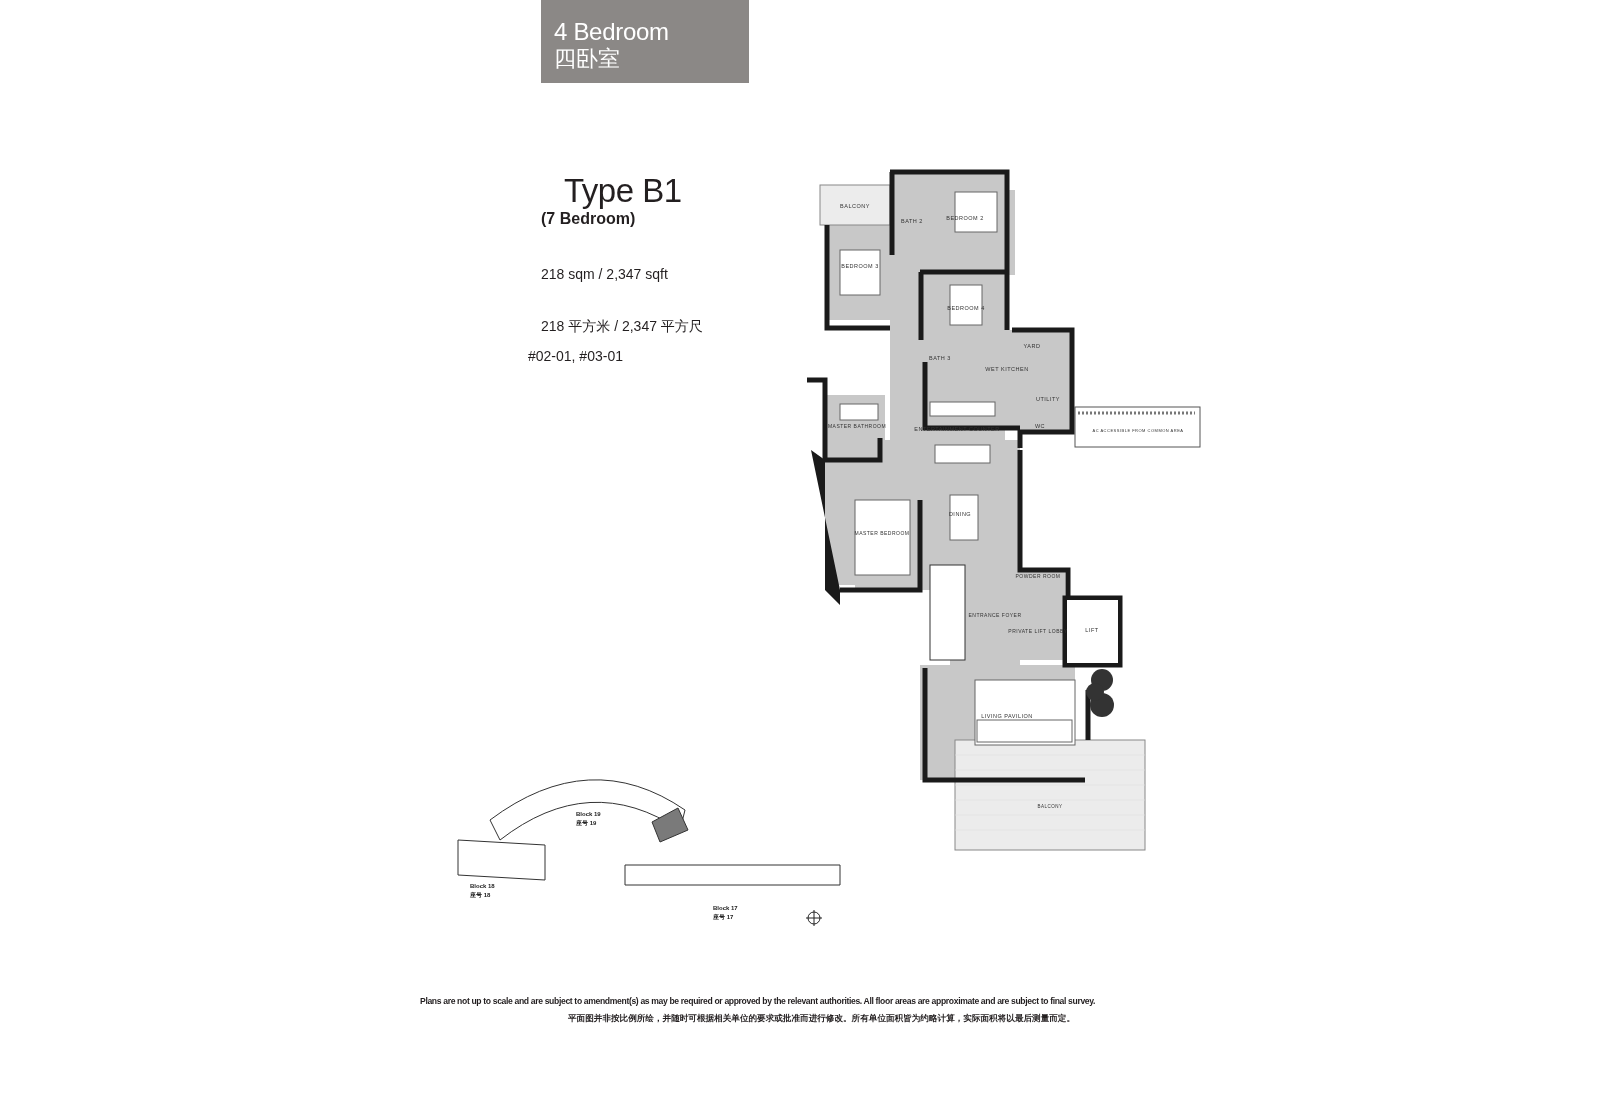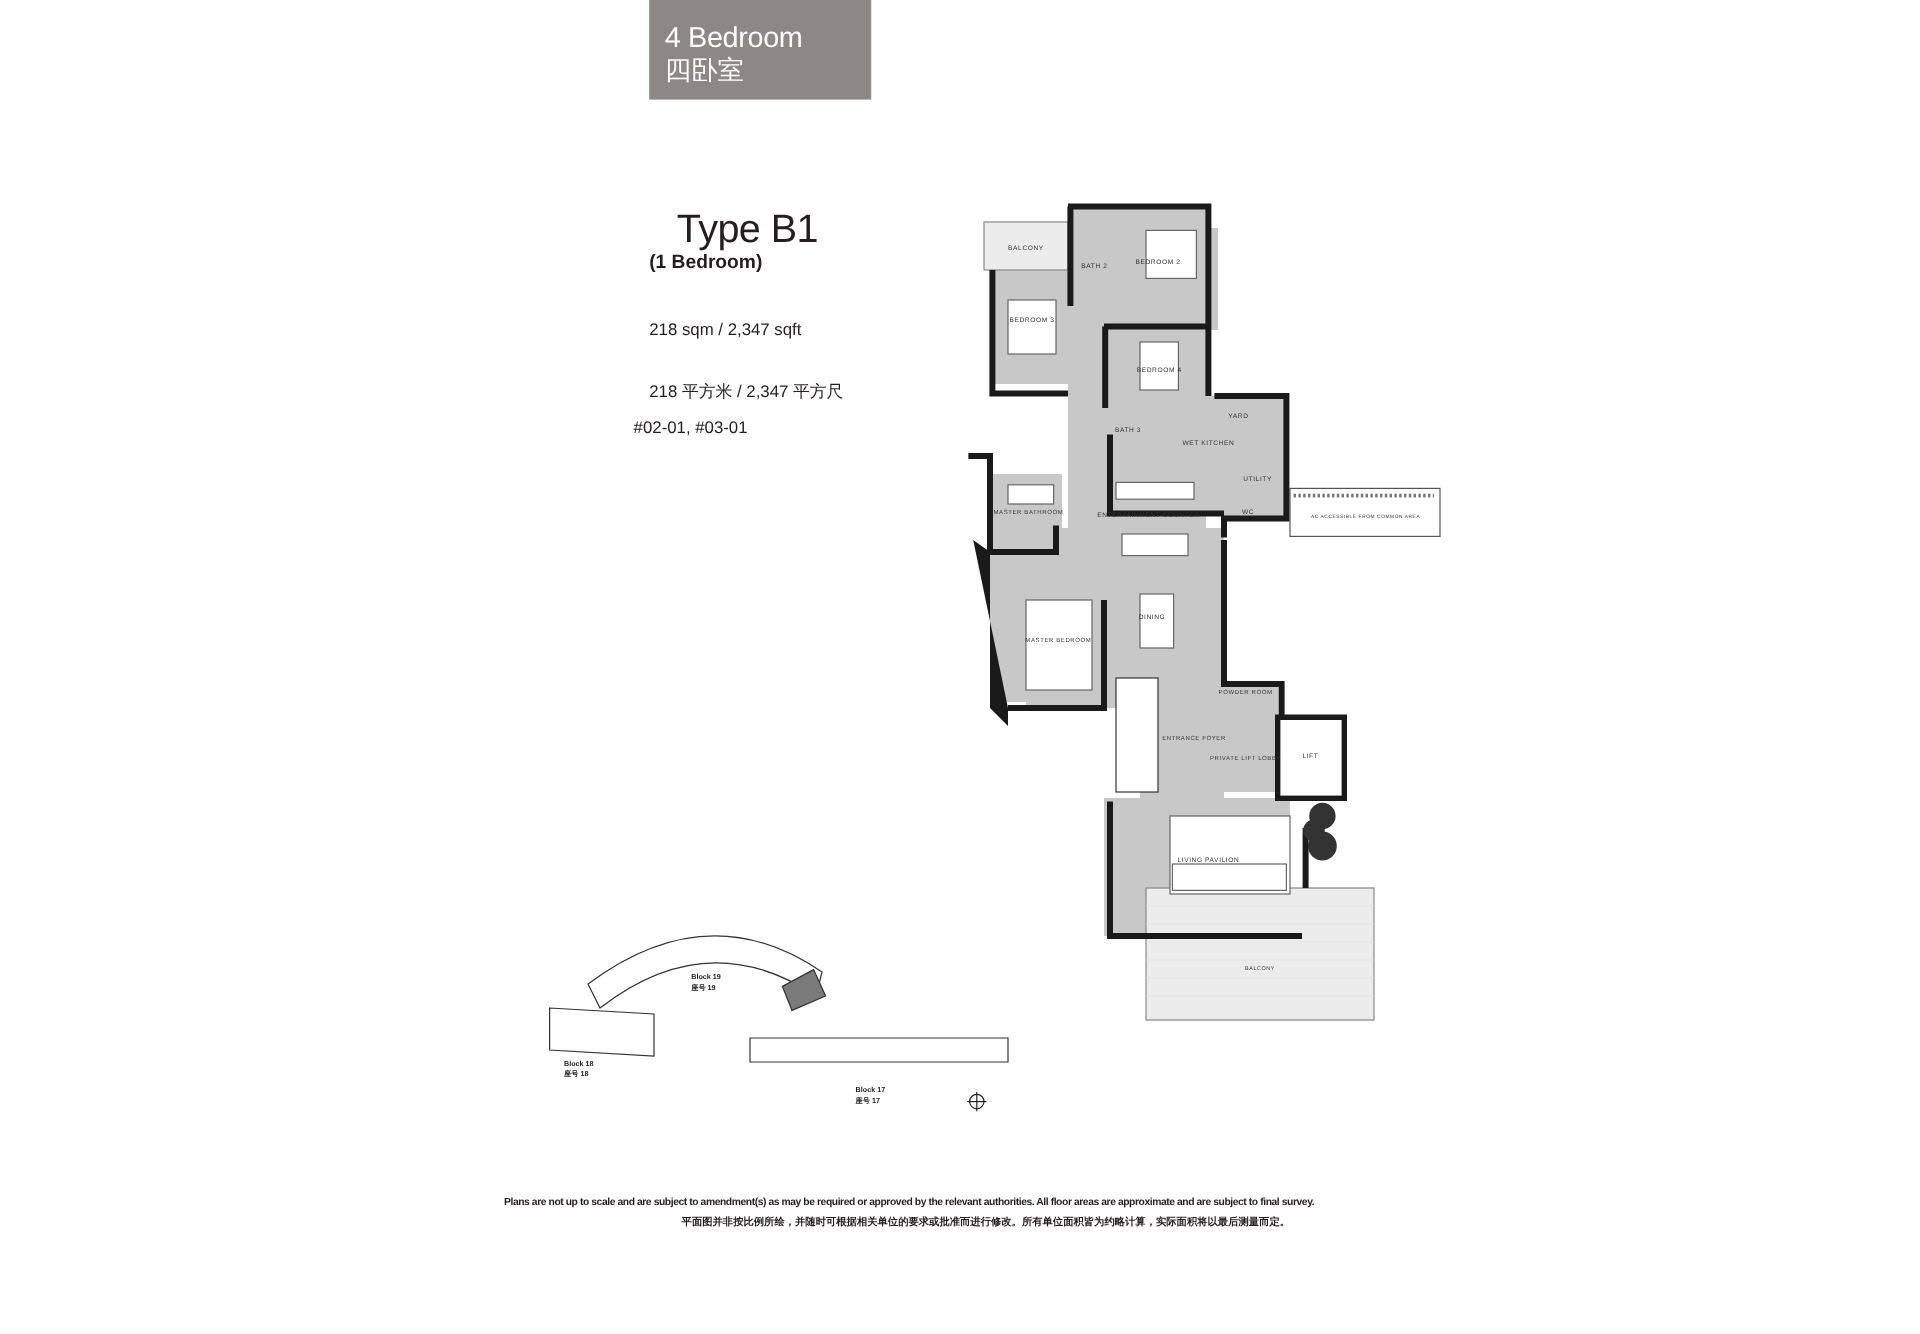--- a/index.html
+++ b/index.html
@@ -1,39 +1,39 @@
 <!DOCTYPE html>
 <html><head>
 <meta charset="utf-8">
 <style>
   html,body{margin:0;padding:0;background:#fff;}
   body{width:1600px;height:1112px;position:relative;overflow:hidden;font-family:"Liberation Sans",sans-serif;color:#231f20;}
   .abs{position:absolute;}
-  .tag{left:541px;top:0;width:185px;height:83px;background:#8b8886;color:#fff;box-sizing:border-box;padding:18px 0 0 13px;}
+  .tag{left:541px;top:0;width:208px;height:83px;background:#8b8886;color:#fff;box-sizing:border-box;padding:18px 0 0 13px;}
   .tag .en{font-size:24px;line-height:28px;letter-spacing:-0.3px;}
   .tag .zh{font-size:22px;line-height:26px;}
   .type-title{left:564px;top:172px;font-size:33px;font-weight:normal;letter-spacing:-0.5px;}
   .type-sub{left:541px;top:210px;font-size:16px;font-weight:bold;}
   .area1{left:541px;top:266px;font-size:14px;}
   .area2{left:541px;top:286px;font-size:14px;margin-top:32px;}
   .units{left:528px;top:322px;font-size:14px;margin-top:26px;}
   .disc1{left:420px;top:996px;width:740px;font-size:8.6px;font-weight:bold;letter-spacing:-0.35px;white-space:nowrap;}
   .disc2{left:520px;top:1013px;font-size:8.6px;font-weight:bold;white-space:nowrap;margin-left:48px;}
   svg text{font-family:"Liberation Sans",sans-serif;}
 </style>
 </head>
 <body>
 
 <div class="abs tag">
   <div class="en">4 Bedroom</div>
   <div class="zh">四卧室</div>
 </div>
 
 <div class="abs type-title">Type B1</div>
-<div class="abs type-sub">(1 Bedroom)</div>
+<div class="abs type-sub">(7 Bedroom)</div>
 <div class="abs area1">218 sqm / 2,347 sqft</div>
 <div class="abs area2">218 平方米 / 2,347 平方尺</div>
 <div class="abs units">#02-01, #03-01</div>
 
 <svg class="abs" style="left:0;top:0" width="1600" height="1112">
   <g fill="#c8c8c8" stroke="none">
 
     <rect x="890" y="170" width="115" height="310"></rect>
     <rect x="825" y="210" width="72" height="110"></rect>
     <rect x="920" y="190" width="95" height="85"></rect>

